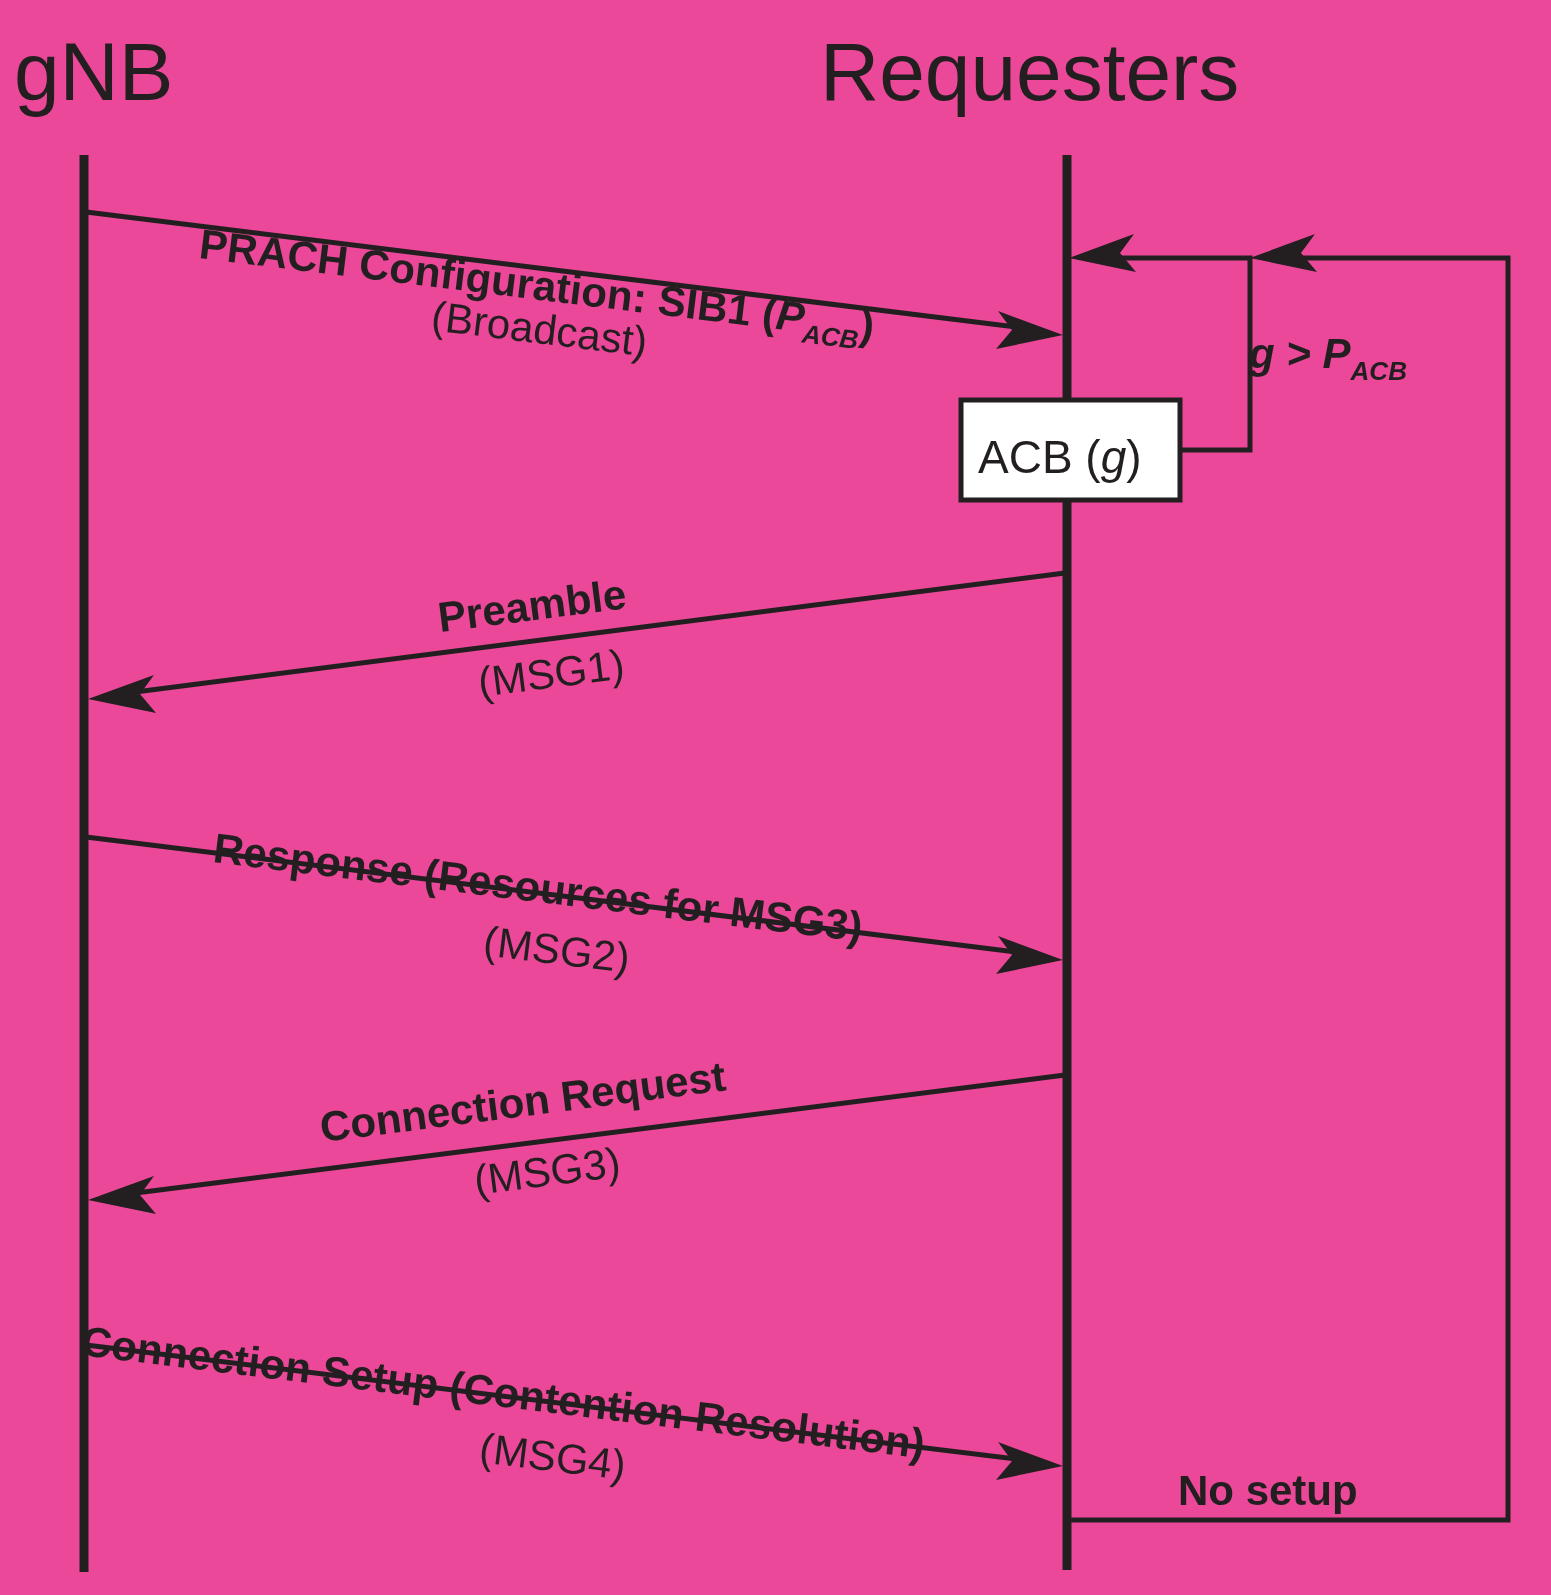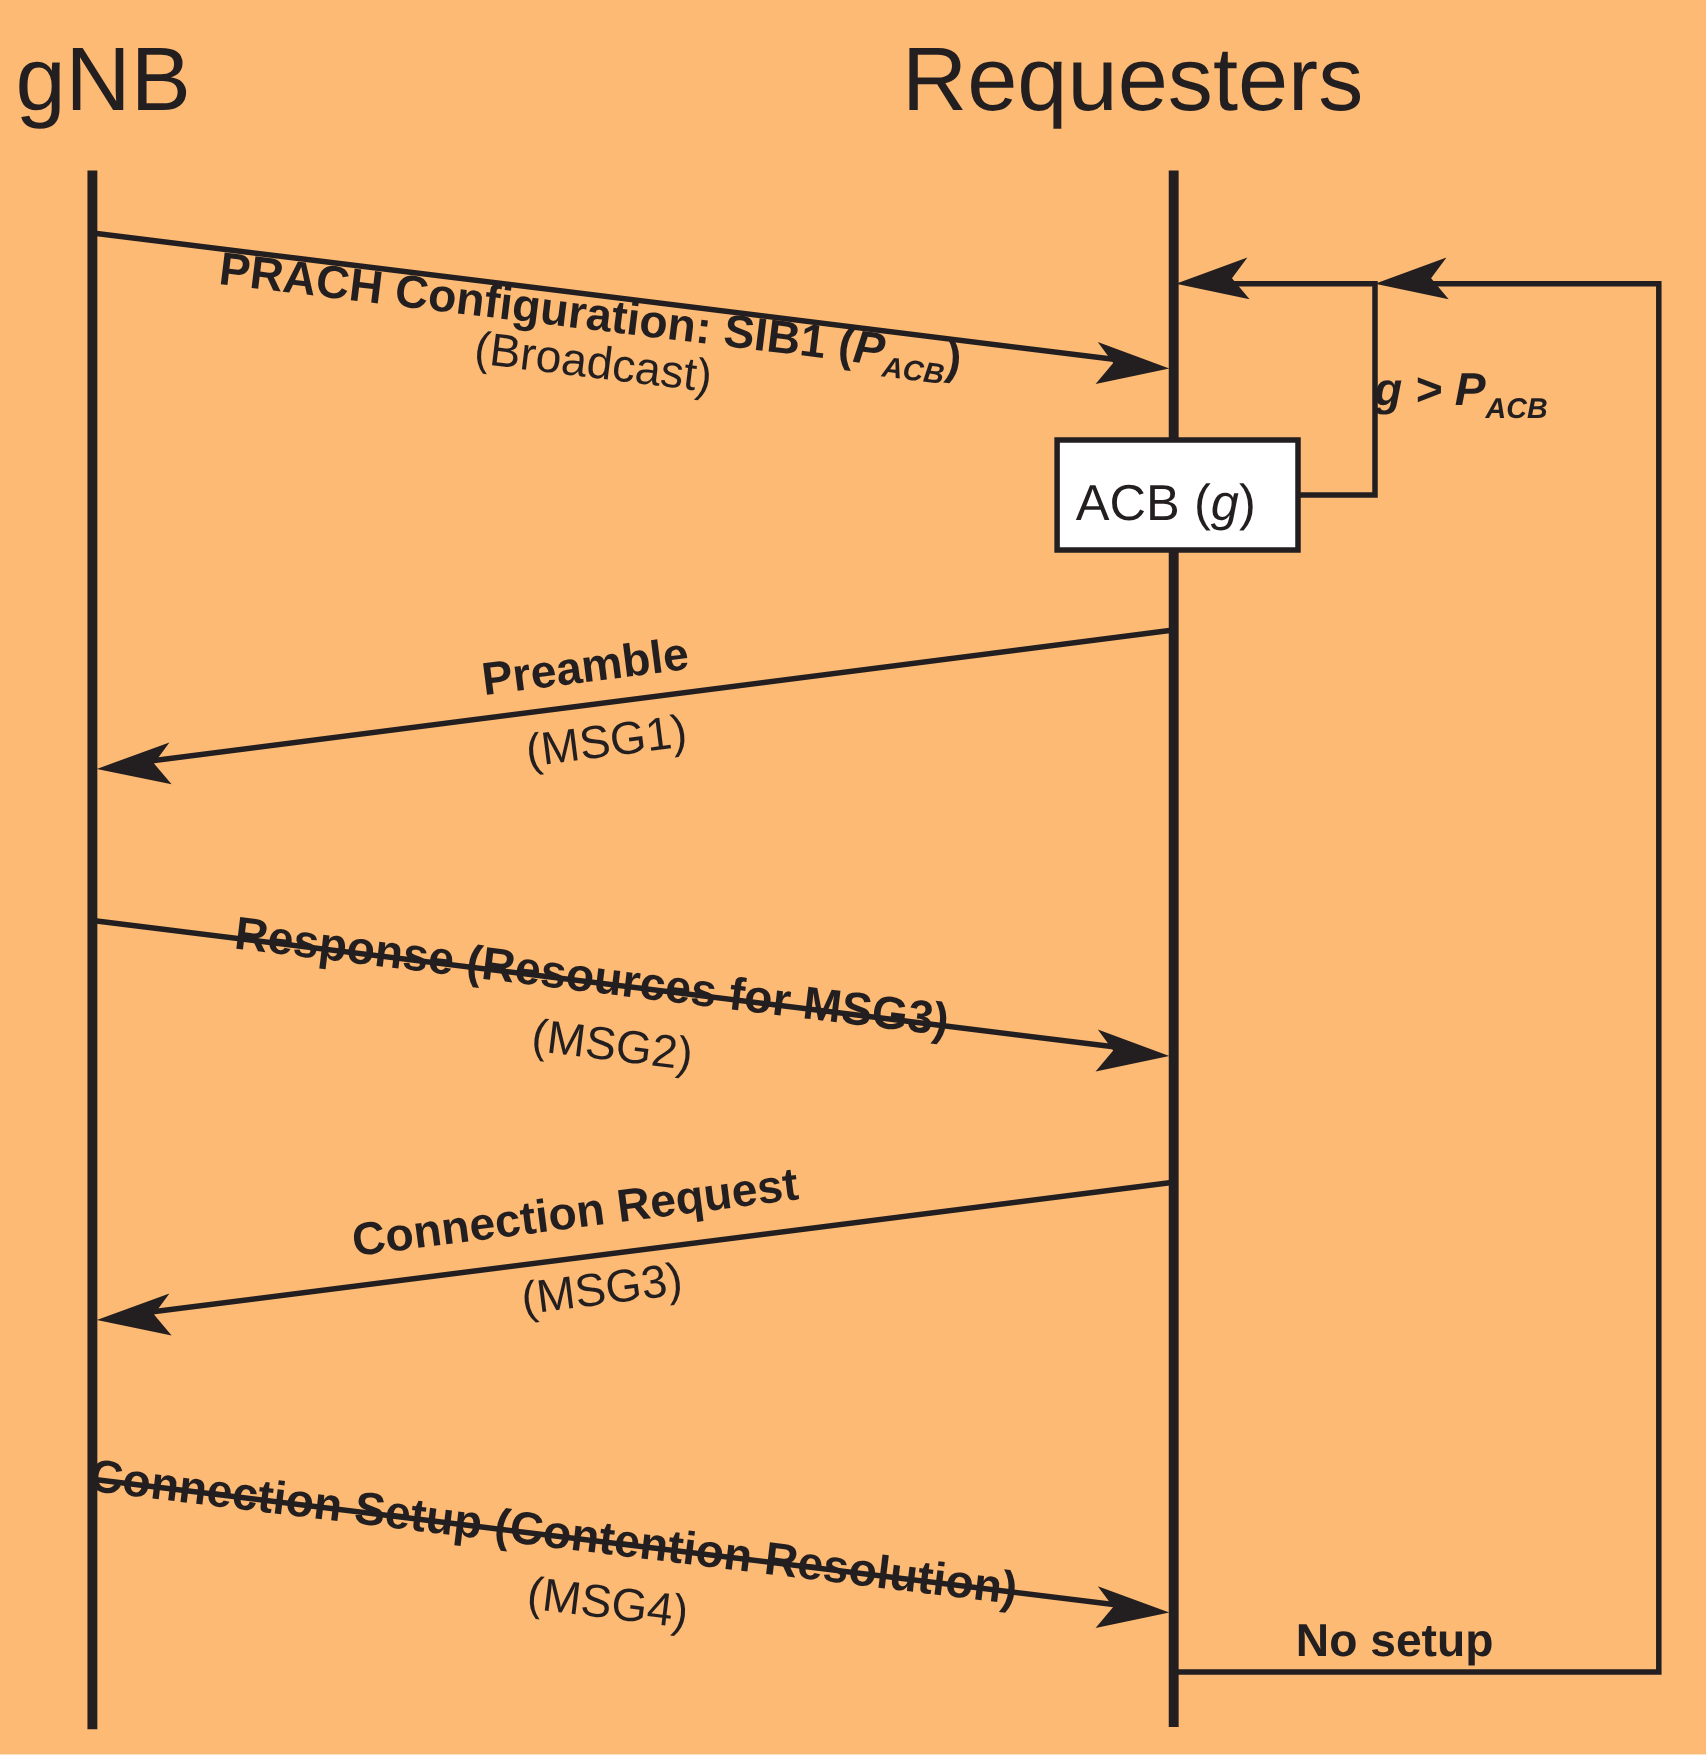--- a/index.html
+++ b/index.html
@@ -10,21 +10,21 @@
   body {
     width: 1551px;
     height: 1595px;
     font-family: "Liberation Sans", sans-serif;
     overflow: hidden;
   }
   #diagram-root {
     position: relative;
     width: 1551px;
     height: 1595px;
-    background: #fdba74;
+    background: #ec4899;
   }
   svg.seq {
     position: absolute;
     top: 0;
     left: 0;
     width: 1551px;
     height: 1595px;
     display: block;
   }
   .lifeline-stroke {

